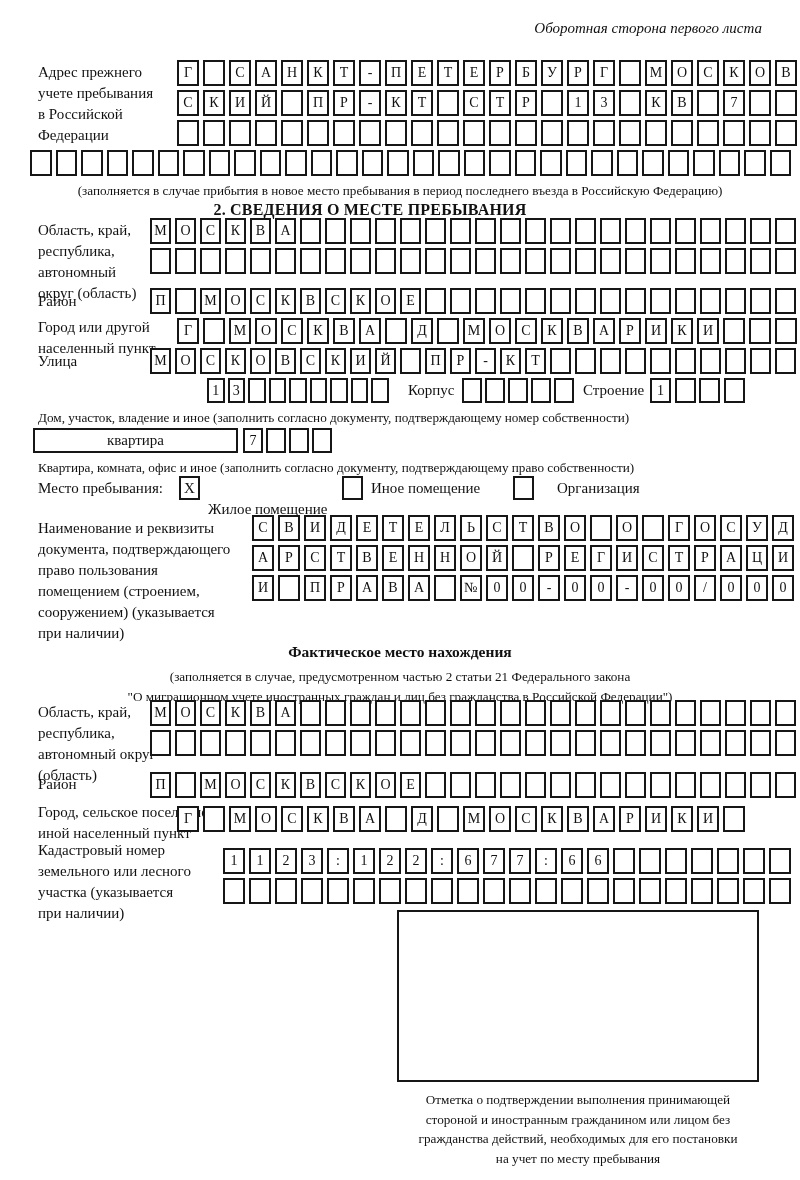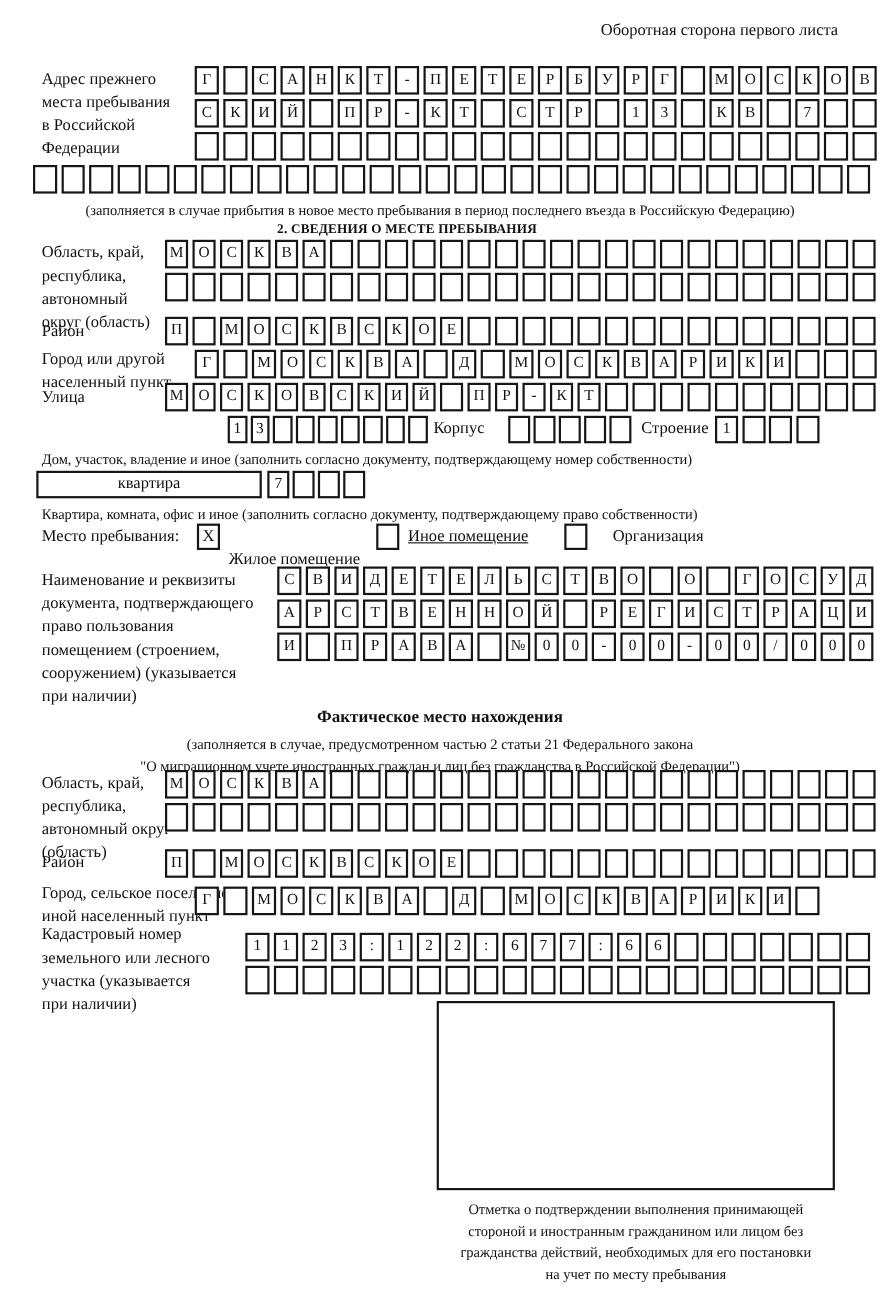--- a/index.html
+++ b/index.html
@@ -5,22 +5,22 @@
   html,body{margin:0;padding:0;background:#fff;}
   .page{
     position:relative;width:800px;height:1180px;background:#ffffff;
     font-family:"Liberation Serif","DejaVu Serif",serif;color:#111;overflow:hidden;
   }
   .abs{position:absolute;}
   .lbl{font-size:15px;line-height:21px;white-space:pre-line;}
   .small{font-size:13.2px;line-height:19px;}
   .center{text-align:center;}
   .bold{font-weight:bold;}
-  .backnote{font-size:15px;}
-  .sec-title{width:740px;text-align:center;font-weight:bold;font-size:12px;letter-spacing:.2px;}
+  .backnote{font-size:15px;font-style:italic;}
+  .sec-title{width:740px;text-align:center;font-weight:bold;font-size:16px;letter-spacing:.2px;}
   .cellrow{position:absolute;display:flex;gap:4px;}
   .cell{
     box-sizing:border-box;flex:none;
     width:var(--cw,22px);height:var(--ch,26px);
     border:2px solid #161616;background:#fff;
     display:flex;align-items:center;justify-content:center;
     font-size:14px;line-height:1;
   }
   .ca{--cw:22px;}
   .ca4{--cw:21.5px;}
@@ -46,21 +46,21 @@
   }
 </style>
 </head>
 <body>
 
 <div class="page">
 
   <div class="abs backnote" style="top:20px;right:38px;">Оборотная сторона первого листа</div>
 
   <div class="abs lbl" style="left:38px;top:62px;">Адрес прежнего
-места пребывания
+учете пребывания
 в Российской
 Федерации</div>
   <div class="cellrow ca" style="left:177px;top:60px;">
       <span class="cell">Г</span>
       <span class="cell"></span>
       <span class="cell">С</span>
       <span class="cell">А</span>
       <span class="cell">Н</span>
       <span class="cell">К</span>
       <span class="cell">Т</span>
@@ -324,21 +324,21 @@
       <span class="cell">1</span>
       <span class="cell">3</span>
       <span class="cell"></span>
       <span class="cell"></span>
       <span class="cell"></span>
       <span class="cell"></span>
       <span class="cell"></span>
       <span class="cell"></span>
       <span class="cell"></span>
     </div>
-  <span class="abs lbl" style="left:394px;top:380px;">Корпус</span>
+  <span class="abs lbl" style="left:408px;top:380px;">Корпус</span>
   <div class="cellrow ch2" style="left:462px;top:378px;">
       <span class="cell"></span>
       <span class="cell"></span>
       <span class="cell"></span>
       <span class="cell"></span>
       <span class="cell"></span>
     </div>
   <span class="abs lbl" style="left:583px;top:380px;">Строение</span>
   <div class="cellrow ch3" style="left:650px;top:378px;">
       <span class="cell">1</span>
@@ -354,21 +354,21 @@
       <span class="cell"></span>
       <span class="cell"></span>
       <span class="cell"></span>
     </div>
   <div class="abs small" style="left:38px;top:458px;">Квартира, комната, офис и иное (заполнить согласно документу, подтверждающему право собственности)</div>
 
   <span class="abs lbl" style="left:38px;top:478px;">Место пребывания:</span>
   <span class="checkbox" style="left:179px;top:476px;">X</span>
   <span class="abs lbl" style="left:208px;top:499px;">Жилое помещение</span>
   <span class="checkbox" style="left:342px;top:476px;"></span>
-  <span class="abs lbl" style="left:371px;top:478px;text-decoration:underline;">Иное помещение</span>
+  <span class="abs lbl" style="left:371px;top:478px;">Иное помещение</span>
   <span class="checkbox" style="left:513px;top:476px;"></span>
   <span class="abs lbl" style="left:557px;top:478px;">Организация</span>
 
   <div class="abs lbl" style="left:38px;top:518px;">Наименование и реквизиты
 документа, подтверждающего
 право пользования
 помещением (строением,
 сооружением) (указывается
 при наличии)</div>
   <div class="cellrow cc" style="left:252px;top:515px;">

